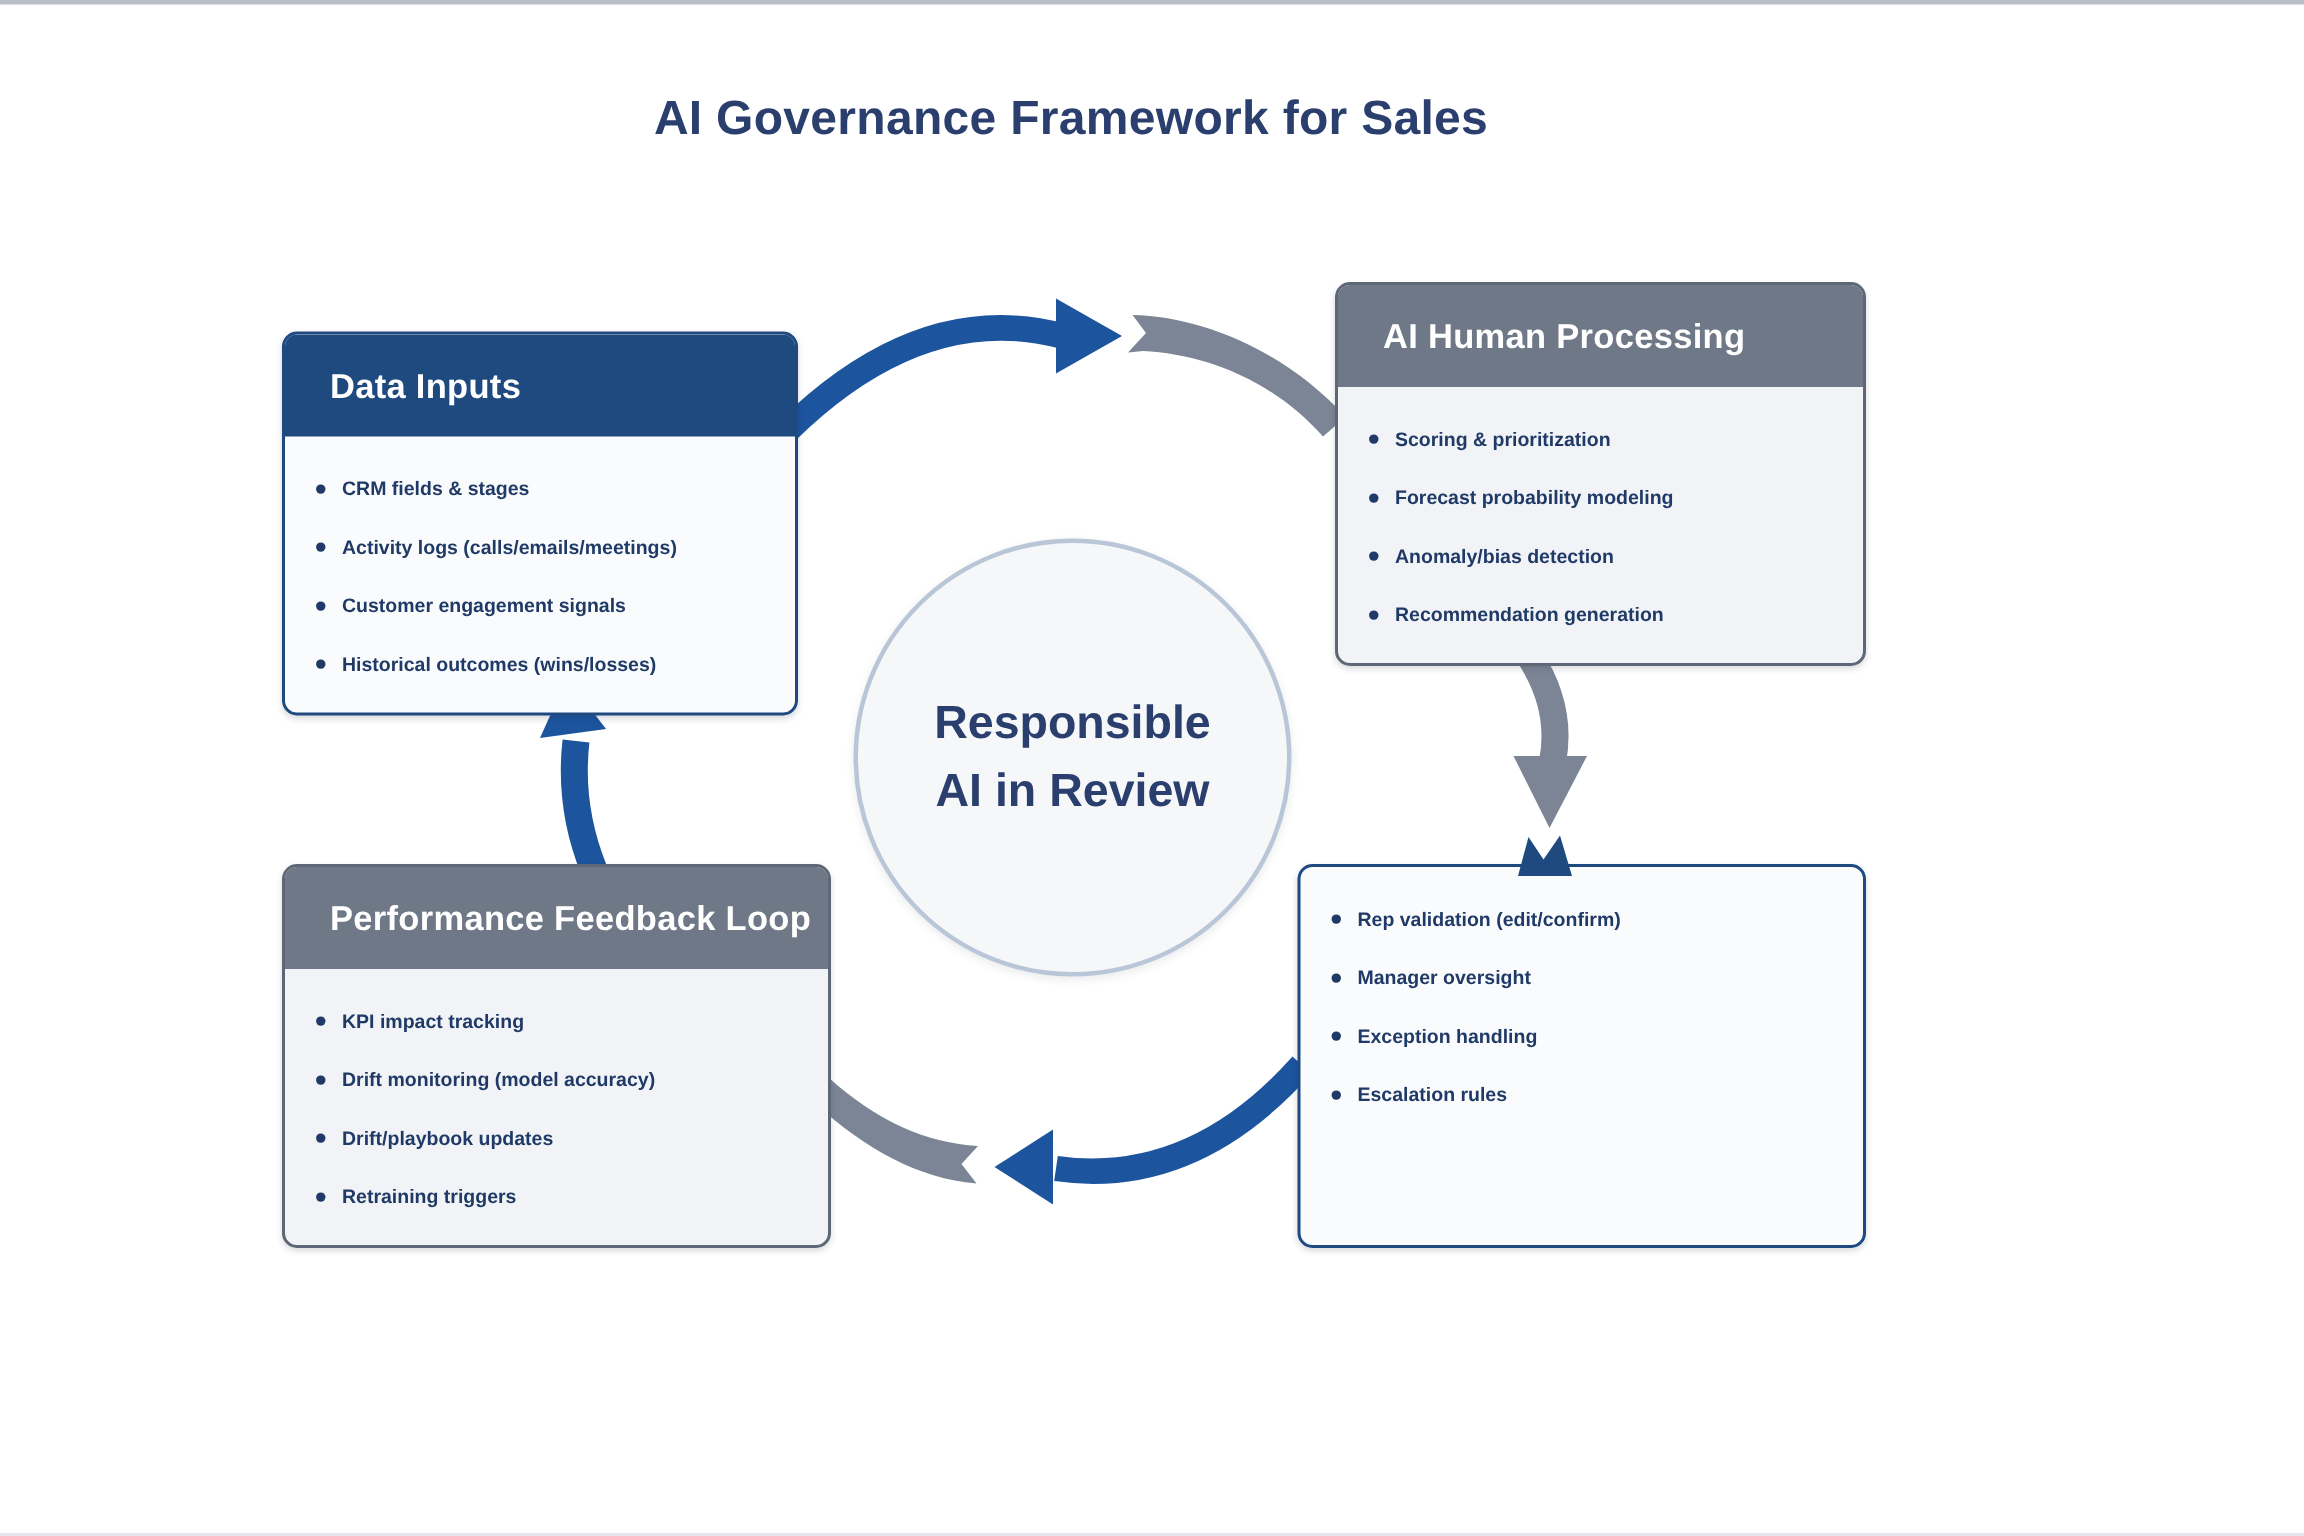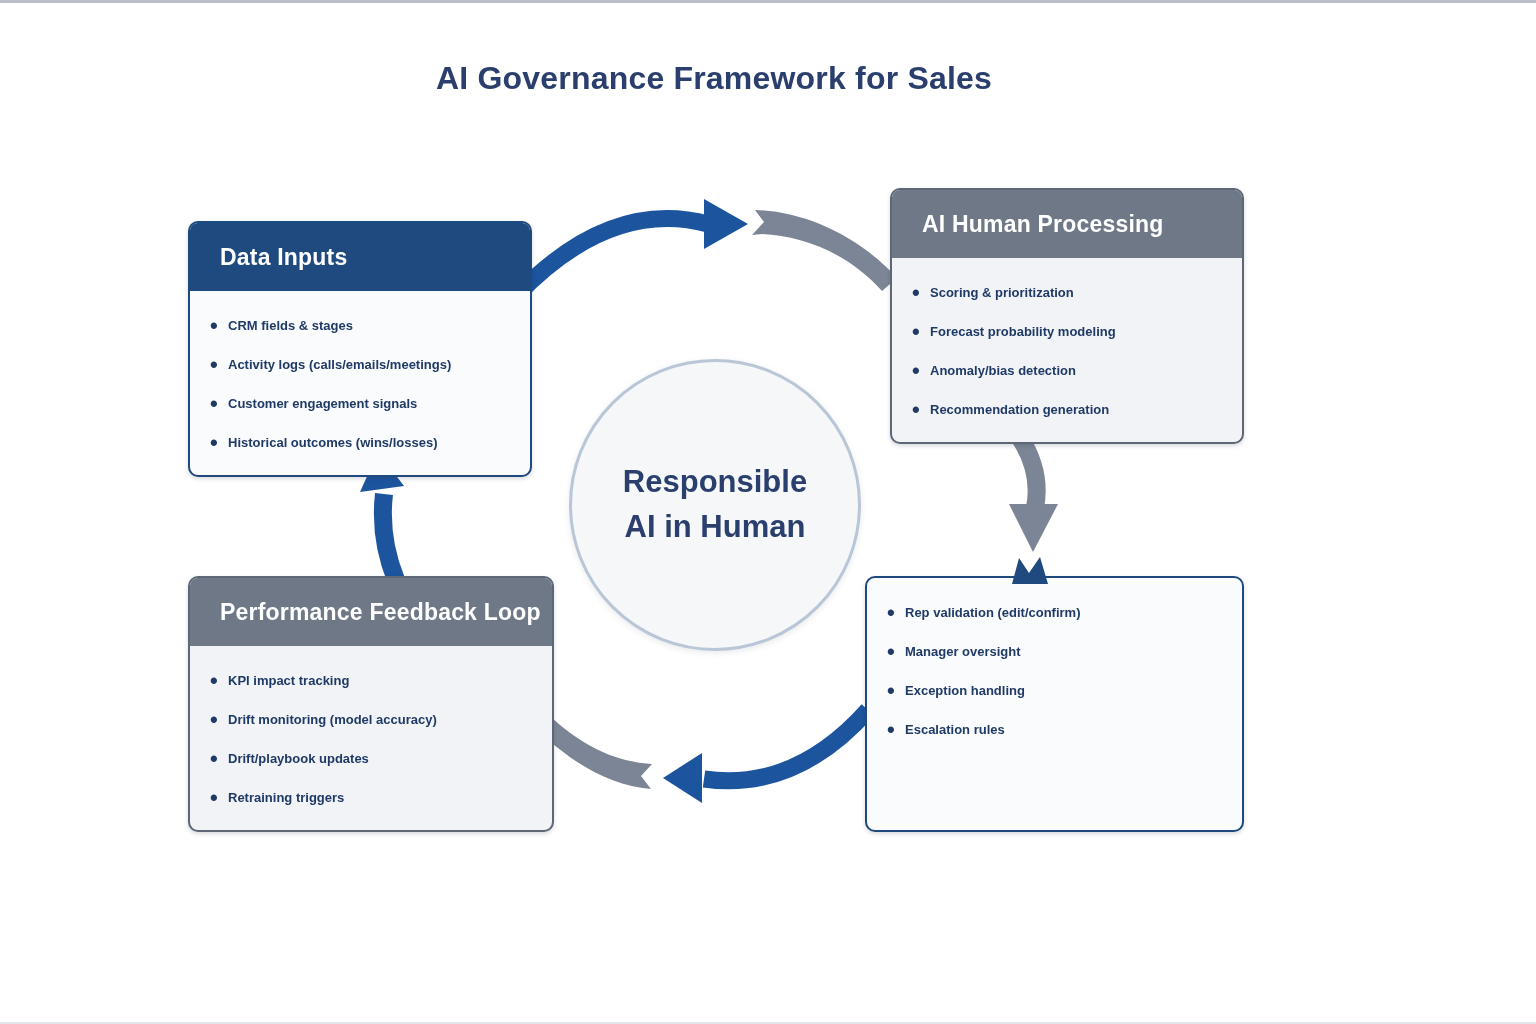--- a/index.html
+++ b/index.html
@@ -125,18 +125,18 @@
       <li>Rep validation (edit/confirm)</li>
       <li>Manager oversight</li>
       <li>Exception handling</li>
       <li>Escalation rules</li>
     </ul>
   </div>
 </div>
 
 <div class="center-circle">
   <div class="line">Responsible</div>
-  <div class="line">AI in Human</div>
+  <div class="line">AI in Review</div>
 </div>
 
 <svg class="arrow-layer layer-over" width="1536" height="1024" viewBox="0 0 1536 1024" style="pointer-events:none;">
   <polygon points="1012,584 1019,558 1029,573 1040,557 1048,584" fill="#1e4a80"></polygon>
 </svg>
 
 </body></html>

